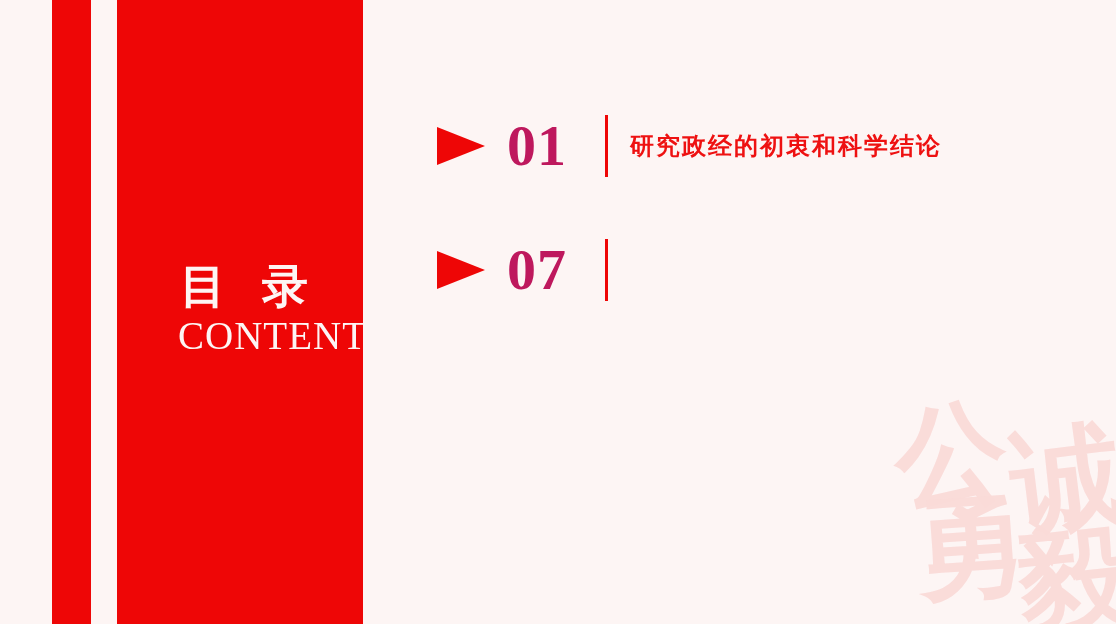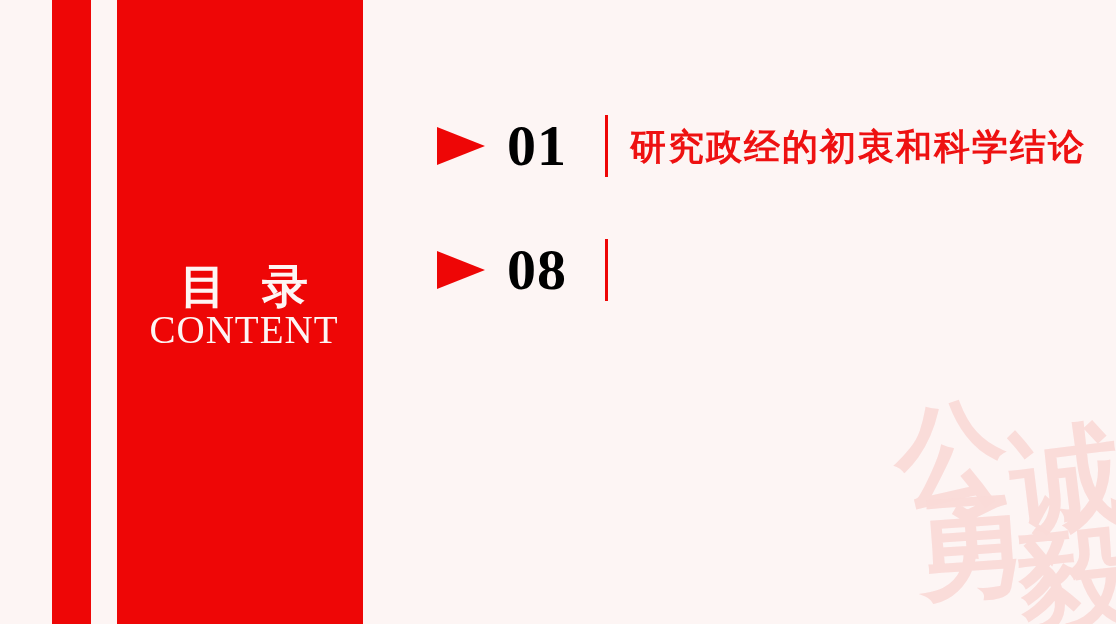--- a/index.html
+++ b/index.html
@@ -52,26 +52,28 @@
     font-family: "DejaVu Serif", "Liberation Serif", serif;
     font-weight: bold;
     font-size: 46px;
     letter-spacing: 10px;
     color: #fdf5f4;
     line-height: 1.05;
     text-indent: 10px;
     white-space: nowrap;
   }
   .panel-en {
+    margin-top: 6px;
     font-family: "Liberation Serif", "DejaVu Serif", serif;
     font-size: 39px;
     letter-spacing: 1px;
     color: #fdf5f4;
     line-height: 1;
     white-space: nowrap;
+    text-align: right;
   }
 
   
   .watermark {
     position: absolute;
     left: 893px;
     top: 398px;
     width: 223px;
     height: 226px;
     pointer-events: none;
@@ -113,37 +115,37 @@
     border-top: 19px solid transparent;
     border-bottom: 19px solid transparent;
     border-left: 48px solid #ee0606;
     margin-right: 22px;
   }
   .num {
     flex: 0 0 auto;
     font-family: "Liberation Serif", "DejaVu Serif", serif;
     font-size: 58px;
     font-weight: bold;
-    color: #000000;
+    color: #be185d;
     letter-spacing: 1px;
     line-height: 1;
     min-width: 98px;
   }
   .vline {
     flex: 0 0 auto;
     width: 3px;
     height: 62px;
     background: #ee0606;
     margin-right: 22px;
   }
   .label {
     flex: 1 1 auto;
     font-family: "DejaVu Serif", "Liberation Serif", serif;
     font-weight: bold;
-    font-size: 36px;
+    font-size: 24px;
     letter-spacing: 2px;
     color: #ee1111;
     white-space: nowrap;
     line-height: 1;
   }
 </style>
 </head>
 <body>
 
 <div id="slide">
@@ -165,21 +167,21 @@
         <span class="num">01</span>
         <span class="vline"></span>
         <span class="label">研究政经的初衷和科学结论</span>
       </div>
     </div>
 
 
     <div class="row">
       <div class="row-flex">
         <span class="tri"></span>
-        <span class="num">08</span>
+        <span class="num">07</span>
         <span class="vline"></span>
       </div>
     </div>
 
   </div>
 
   <div class="watermark">
     <span class="wm-char wm-0">公</span>
     <span class="wm-char wm-1">诚</span>
     <span class="wm-char wm-2">勇</span>

